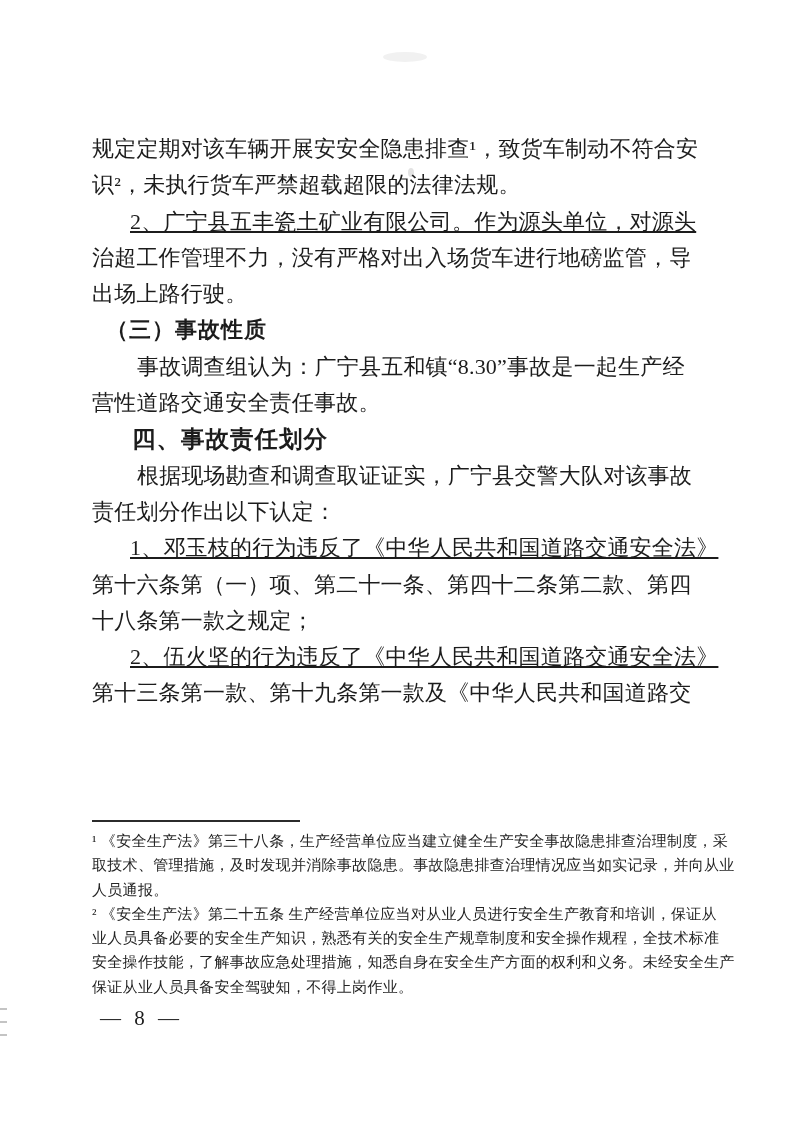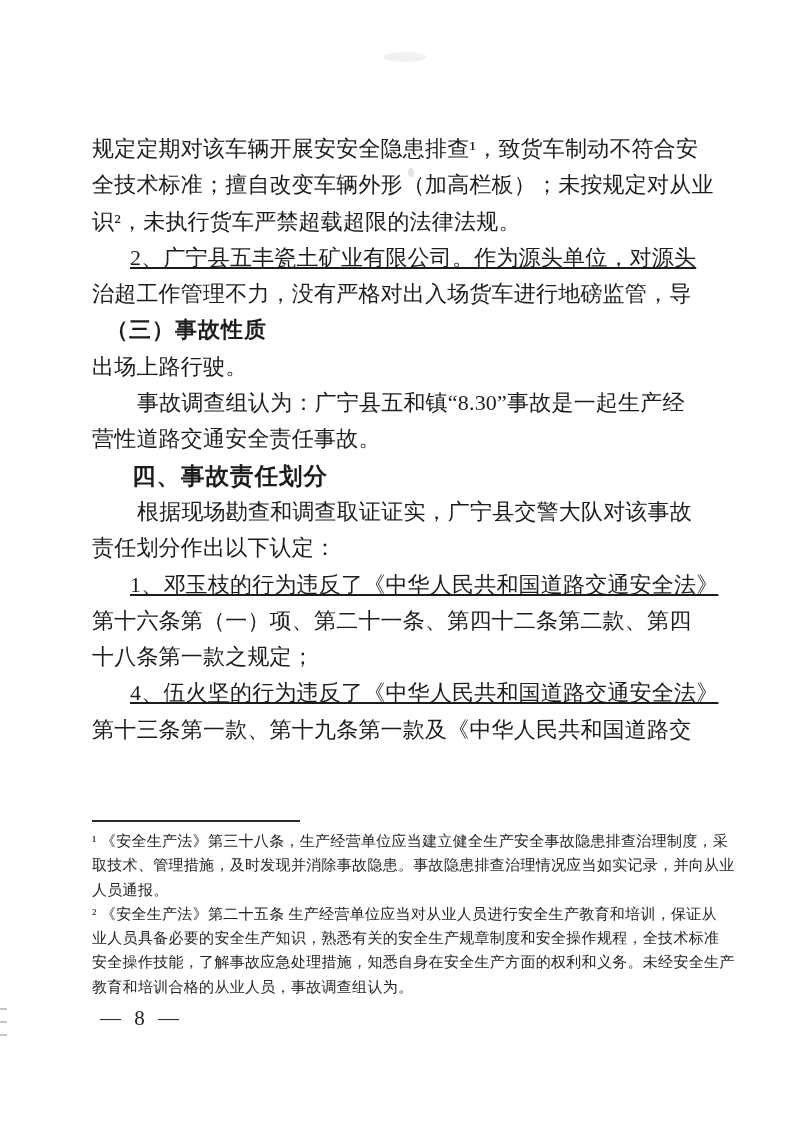--- a/index.html
+++ b/index.html
@@ -80,54 +80,53 @@
 </head>
 <body>
 
 <div class="page">
 
   <div class="smudge-top"></div>
   <div class="speck"></div>
 
   <div class="body-text">
     <div class="ln">规定定期对该车辆开展安安全隐患排查¹，致货车制动不符合安</div>
-    <div class="ln">全技术标准；擅自改变车辆外形（加高栏板）；未按规定对从业</div>
     <div class="ln">识²，未执行货车严禁超载超限的法律法规。</div>
 
     <div class="ln indnum">2、广宁县五丰瓷土矿业有限公司。作为源头单位，对源头</div>
     <div class="ln">治超工作管理不力，没有严格对出入场货车进行地磅监管，导</div>
+    <div class="ln">出场上路行驶。</div>
+
     <div class="ln h3">（三）事故性质</div>
-
-    <div class="ln">出场上路行驶。</div>
 
     <div class="ln ind2">事故调查组认为：广宁县五和镇“8.30”事故是一起生产经</div>
     <div class="ln">营性道路交通安全责任事故。</div>
 
     <div class="ln h4">四、事故责任划分</div>
 
     <div class="ln ind2">根据现场勘查和调查取证证实，广宁县交警大队对该事故</div>
     <div class="ln">责任划分作出以下认定：</div>
 
     <div class="ln indnum">1、邓玉枝的行为违反了《中华人民共和国道路交通安全法》</div>
     <div class="ln">第十六条第（一）项、第二十一条、第四十二条第二款、第四</div>
     <div class="ln">十八条第一款之规定；</div>
 
-    <div class="ln indnum">4、伍火坚的行为违反了《中华人民共和国道路交通安全法》</div>
+    <div class="ln indnum">2、伍火坚的行为违反了《中华人民共和国道路交通安全法》</div>
     <div class="ln">第十三条第一款、第十九条第一款及《中华人民共和国道路交</div>
   </div>
 
   <div class="footnotes">
     <div class="fn-rule"></div>
     <div class="fn-ln">¹ 《安全生产法》第三十八条，生产经营单位应当建立健全生产安全事故隐患排查治理制度，采</div>
     <div class="fn-ln">取技术、管理措施，及时发现并消除事故隐患。事故隐患排查治理情况应当如实记录，并向从业</div>
     <div class="fn-ln">人员通报。</div>
     <div class="fn-ln">² 《安全生产法》第二十五条 生产经营单位应当对从业人员进行安全生产教育和培训，保证从</div>
     <div class="fn-ln">业人员具备必要的安全生产知识，熟悉有关的安全生产规章制度和安全操作规程，全技术标准</div>
     <div class="fn-ln">安全操作技能，了解事故应急处理措施，知悉自身在安全生产方面的权利和义务。未经安全生产</div>
-    <div class="fn-ln">教育和培训合格的从业人员，事故调查组认为。</div>
+    <div class="fn-ln">保证从业人员具备安全驾驶知，不得上岗作业。</div>
   </div>
 
   <div class="page-number">— 8 —</div>
 
   <div class="edge-tick t1"></div>
   <div class="edge-tick t2"></div>
   <div class="edge-tick t3"></div>
 
 </div>
 

